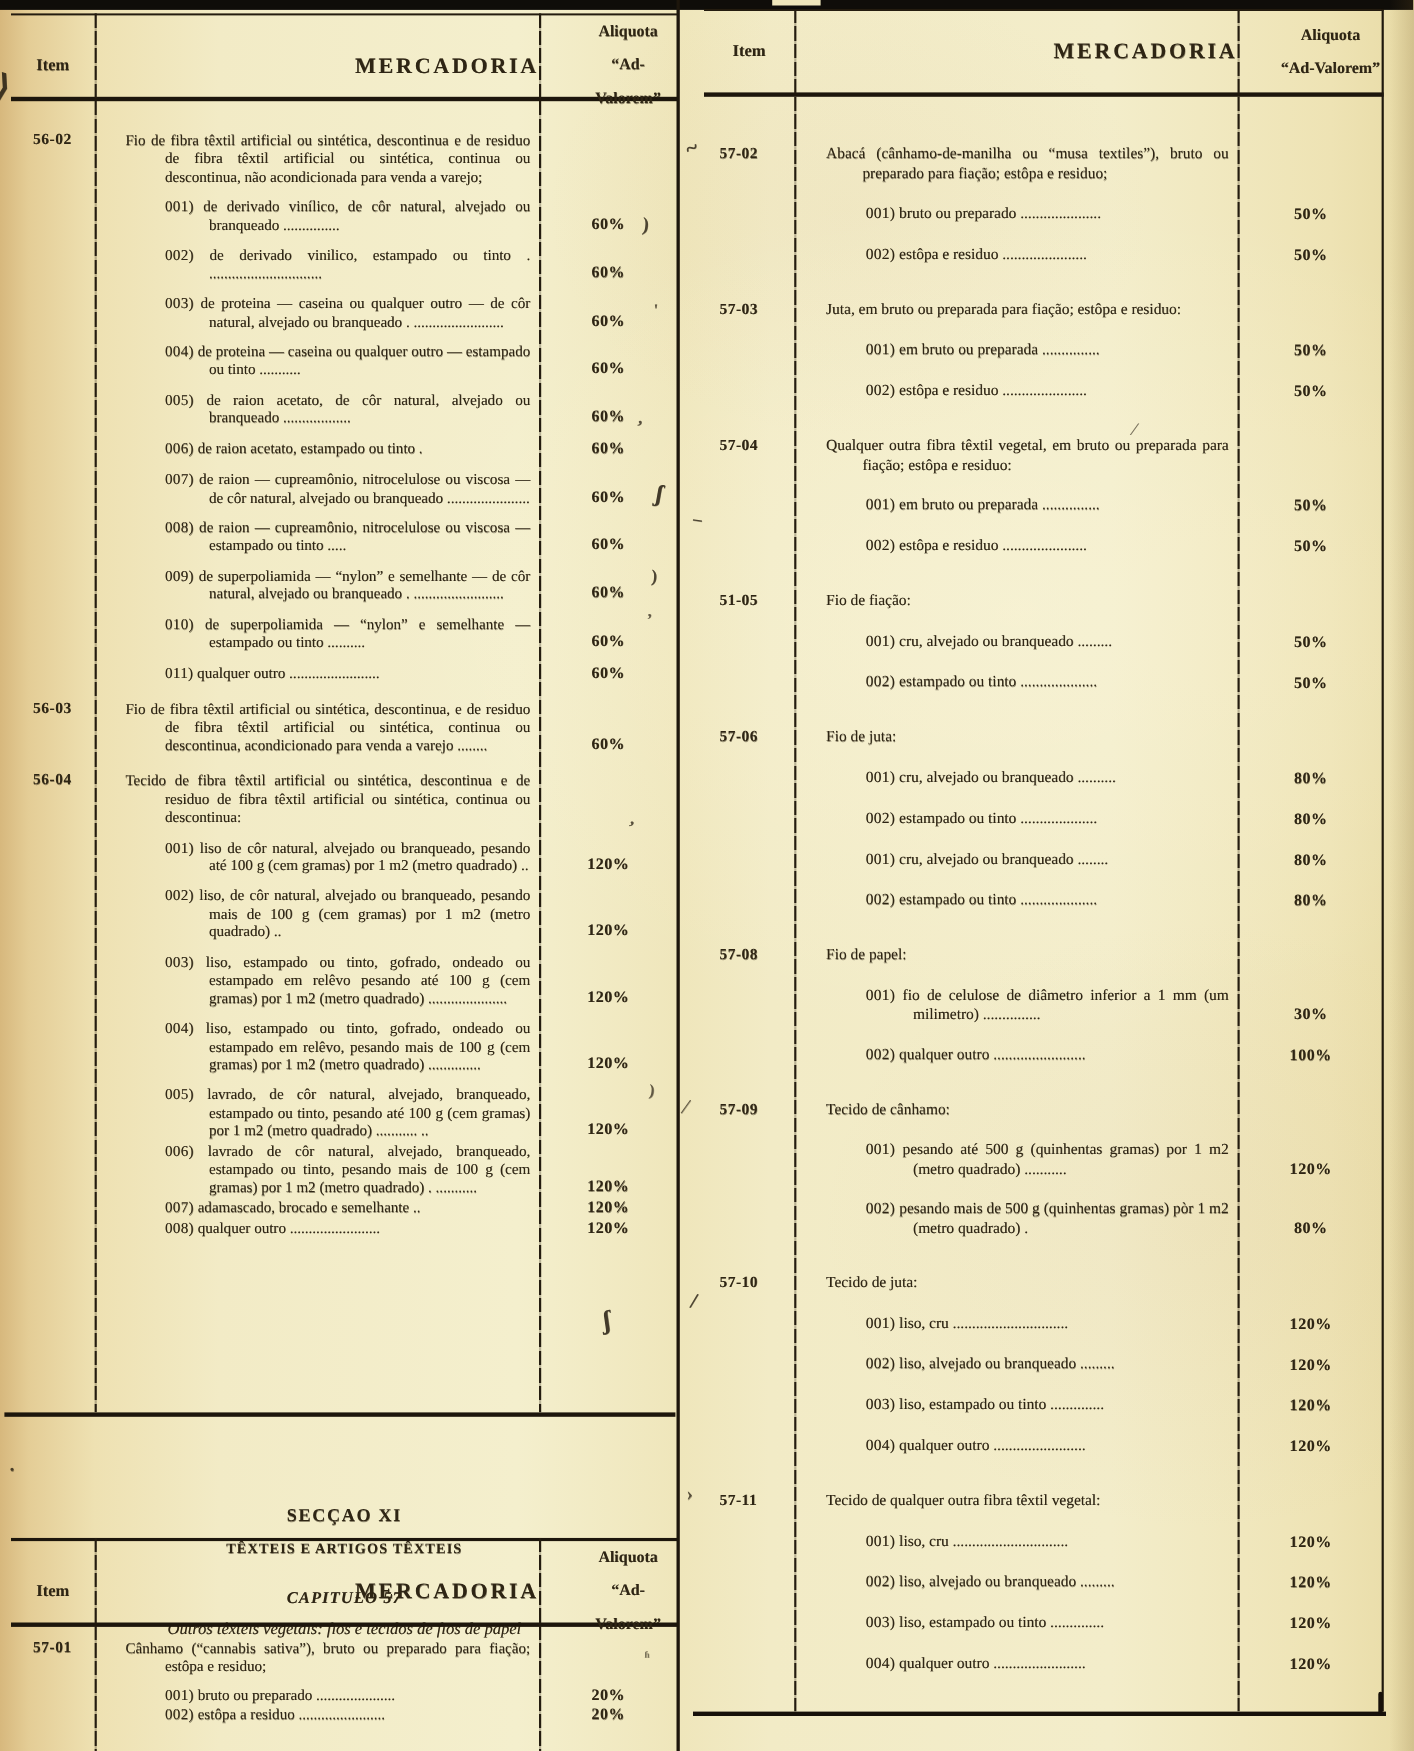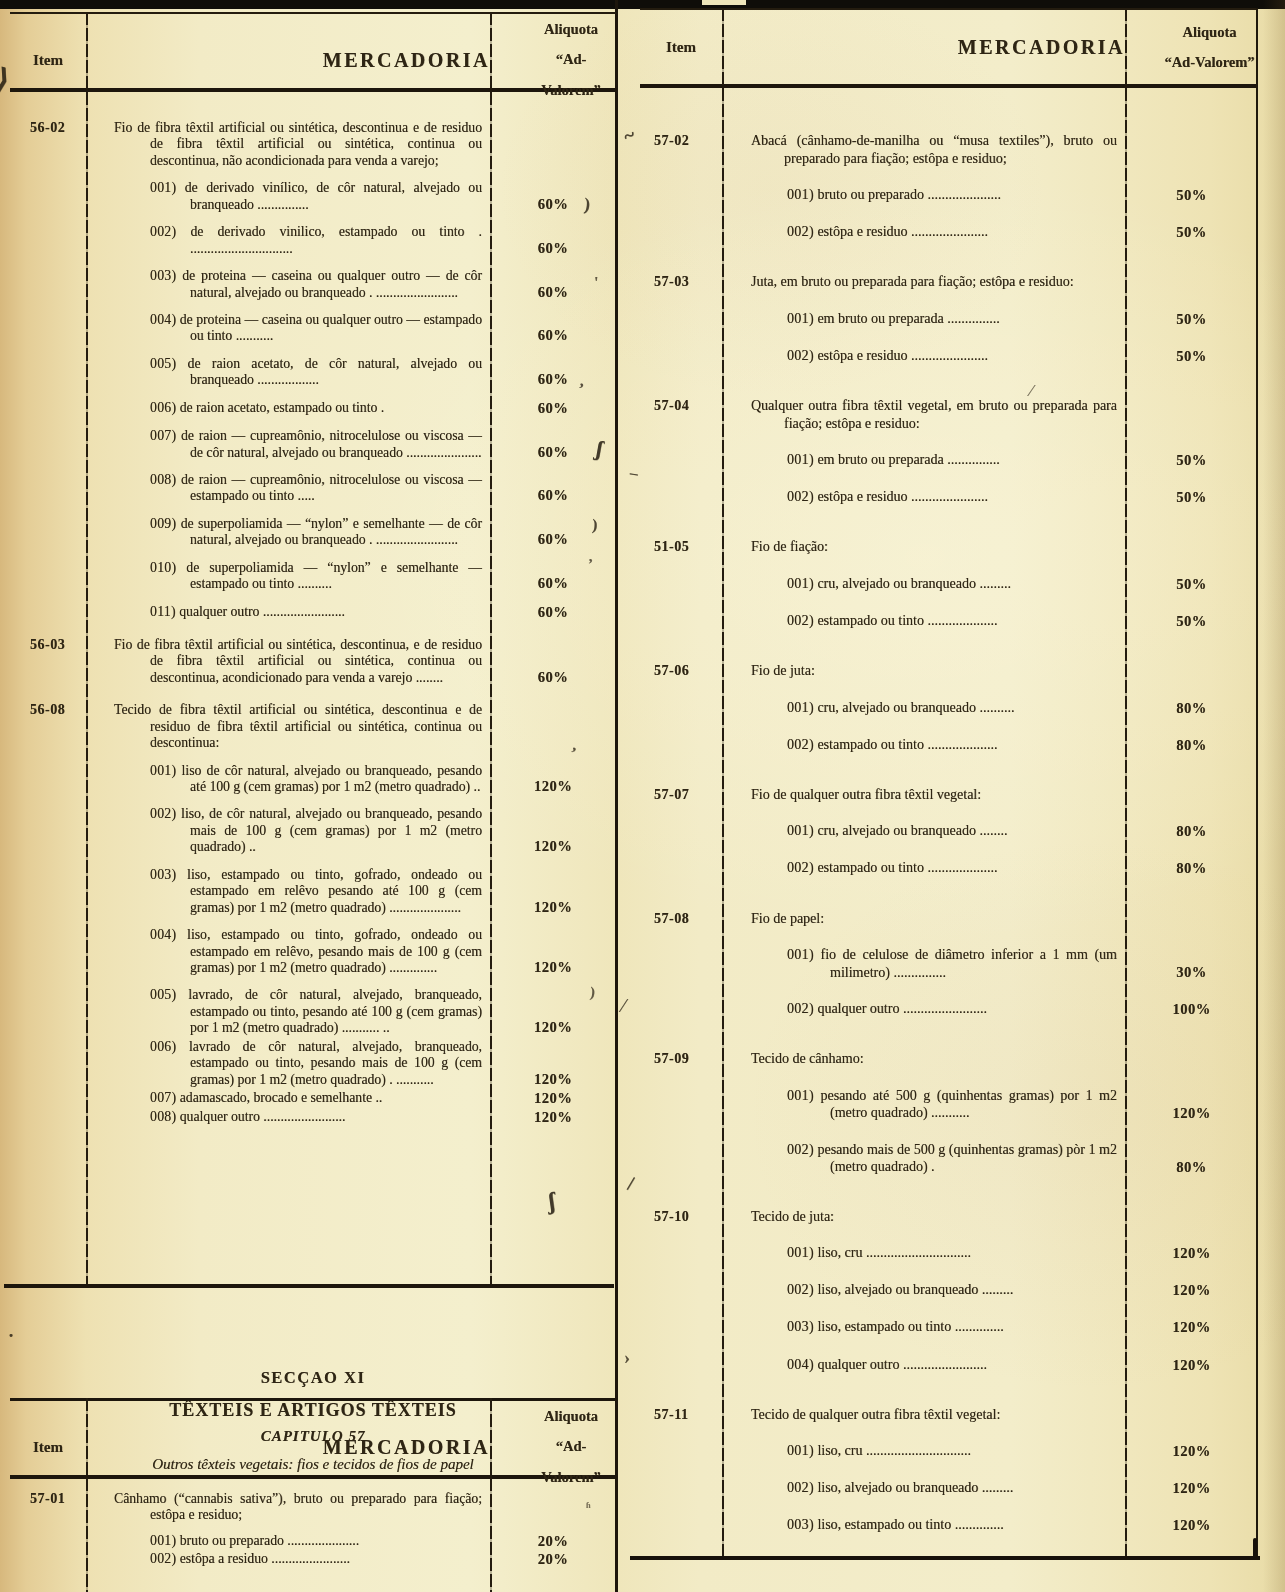--- a/index.html
+++ b/index.html
@@ -41,21 +41,21 @@
   .tbl1,.tbl2{--c1:76px;--c2:404px;--c3:126px;font-size:13.7px;line-height:1.2;}
   .tbl1{left:10px;top:12px;width:606px;height:1272px;}
   .tbl1 .tbody>.entry{margin-top:16px;}
   .tbl1 .tbody>.sub{margin-top:11px;}
   .tbl1 .tbody>.sub.tight{margin-top:2px;}
 
   .hline-b1{position:absolute;left:4px;top:1284px;width:610px;height:4px;background:#1d160c;}
 
   .section{position:absolute;left:10px;top:1368px;width:606px;text-align:center;}
   .sec-1{font-weight:700;font-size:16.5px;letter-spacing:1.5px;margin-bottom:12px;}
-  .sec-2{font-weight:700;font-size:18px;letter-spacing:1px;margin-bottom:7px;}
+  .sec-2{font-weight:700;font-size:13px;letter-spacing:1px;margin-bottom:29px;}
   .sec-3{font-weight:700;font-style:italic;font-size:15px;letter-spacing:1px;margin-bottom:11px;}
   .sec-4{font-style:italic;font-size:15px;}
 
   .tbl2{left:10px;top:1398px;width:606px;height:194px;}
   .tbl2 .thead{border-top:3px solid #1d160c;}
   .tbl2 .tbody{padding-top:10px;}
   .tbl2 .tbody>.entry{margin-top:2px;}
   .tbl2 .tbody>.sub{margin-top:9px;}
   .tbl2 .tbody>.sub.tight{margin-top:1px;}
 
@@ -155,21 +155,21 @@
           <div class="code"></div>
           <div class="stext"><span class="snum">011)</span> qualquer outro ........................</div>
           <div class="rate">60%</div>
         </div>
         <div class="entry">
           <div class="code">56-03</div>
           <div class="desc">Fio de fibra têxtil artificial ou sintética, descontinua, e de residuo de fibra têxtil artificial ou sintética, continua ou descontinua, acondicionado para venda a varejo ........</div>
           <div class="rate">60%</div>
         </div>
         <div class="entry">
-          <div class="code">56-08</div>
+          <div class="code">56-04</div>
           <div class="desc">Tecido de fibra têxtil artificial ou sintética, descontinua e de residuo de fibra têxtil artificial ou sintética, continua ou descontinua:</div>
           <div class="rate"></div>
         </div>
         <div class="sub">
           <div class="code"></div>
           <div class="stext"><span class="snum">001)</span> liso de côr natural, alvejado ou branqueado, pesando até 100 g (cem gramas) por 1 m2 (metro quadrado) ..</div>
           <div class="rate">120%</div>
         </div>
         <div class="sub">
           <div class="code"></div>
@@ -327,25 +327,20 @@
         </div>
         <div class="sub">
           <div class="code"></div>
           <div class="stext"><span class="snum">001)</span> cru, alvejado ou branqueado ..........</div>
           <div class="rate">80%</div>
         </div>
         <div class="sub">
           <div class="code"></div>
           <div class="stext"><span class="snum">002)</span> estampado ou tinto ....................</div>
           <div class="rate">80%</div>
-        </div>
-        <div class="entry">
-          <div class="code">57-07</div>
-          <div class="desc">Fio de qualquer outra fibra têxtil vegetal:</div>
-          <div class="rate"></div>
         </div>
         <div class="sub">
           <div class="code"></div>
           <div class="stext"><span class="snum">001)</span> cru, alvejado ou branqueado ........</div>
           <div class="rate">80%</div>
         </div>
         <div class="sub">
           <div class="code"></div>
           <div class="stext"><span class="snum">002)</span> estampado ou tinto ....................</div>
           <div class="rate">80%</div>

